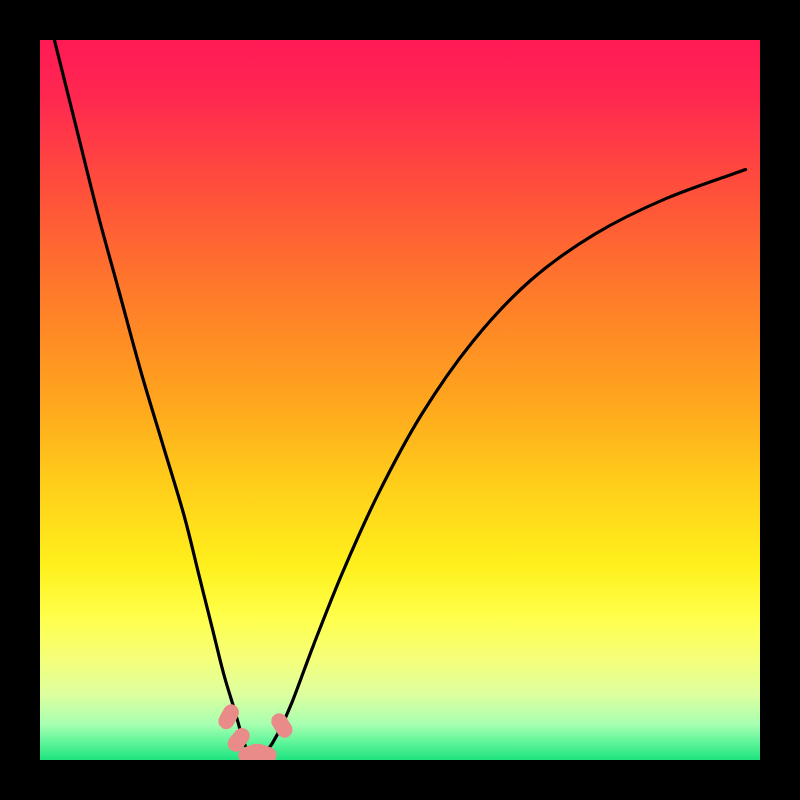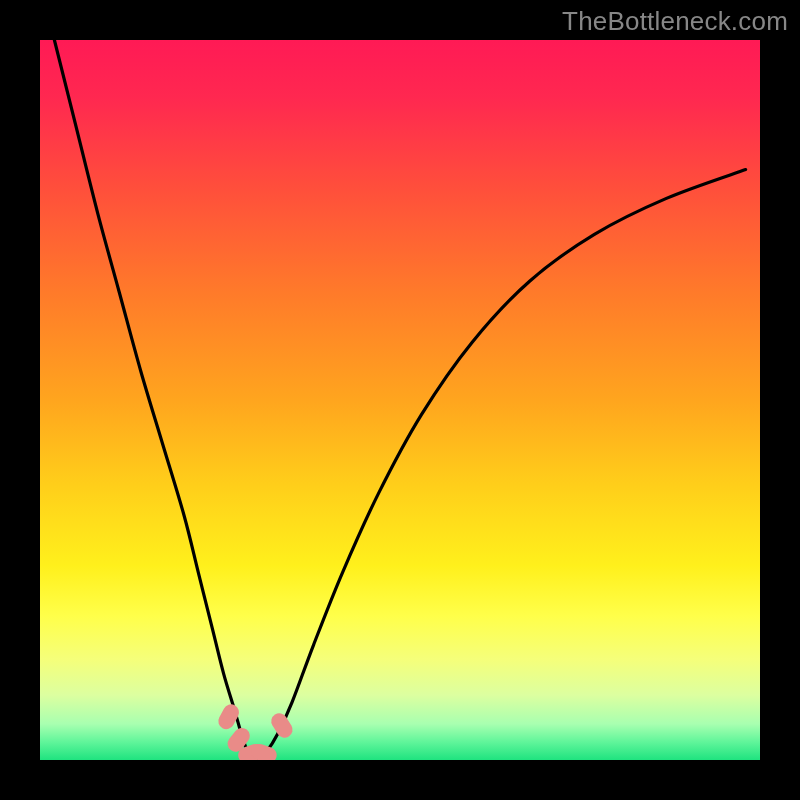--- a/index.html
+++ b/index.html
@@ -85,15 +85,14 @@
           <rect x="-13.00" y="-8.00" width="26" height="16" rx="8" ry="8" fill="#e98b88" transform="translate(188.64 676.80) rotate(-62)"></rect>
           <rect x="-13.00" y="-8.00" width="26" height="16" rx="8" ry="8" fill="#e98b88" transform="translate(198.72 699.84) rotate(-52)"></rect>
           <rect x="-13.00" y="-8.00" width="26" height="16" rx="8" ry="8" fill="#e98b88" transform="translate(210.96 713.52) rotate(-18)"></rect>
           <rect x="-13.00" y="-8.00" width="26" height="16" rx="8" ry="8" fill="#e98b88" transform="translate(223.92 713.52) rotate(18)"></rect>
           <rect x="-13.00" y="-8.00" width="26" height="16" rx="8" ry="8" fill="#e98b88" transform="translate(241.92 685.44) rotate(58)"></rect>
         </g>
     </svg>
 
   </div>
 
-  <div class="watermark">TheBottleneck.com</div>
 
 </div>
 
 </body></html>

